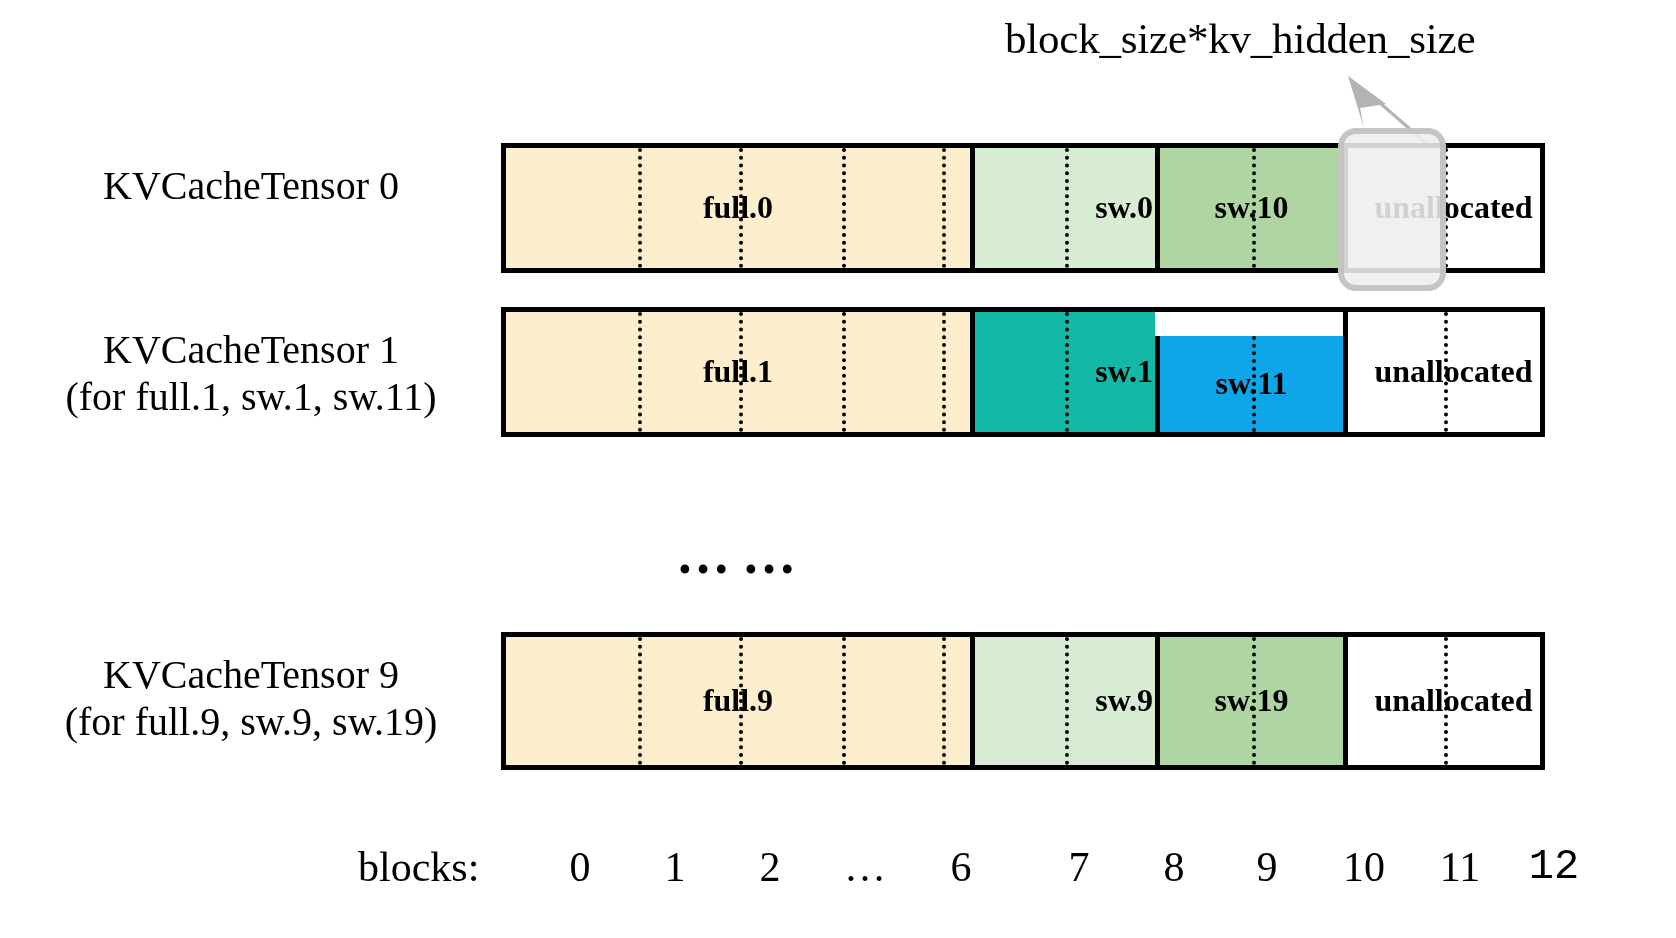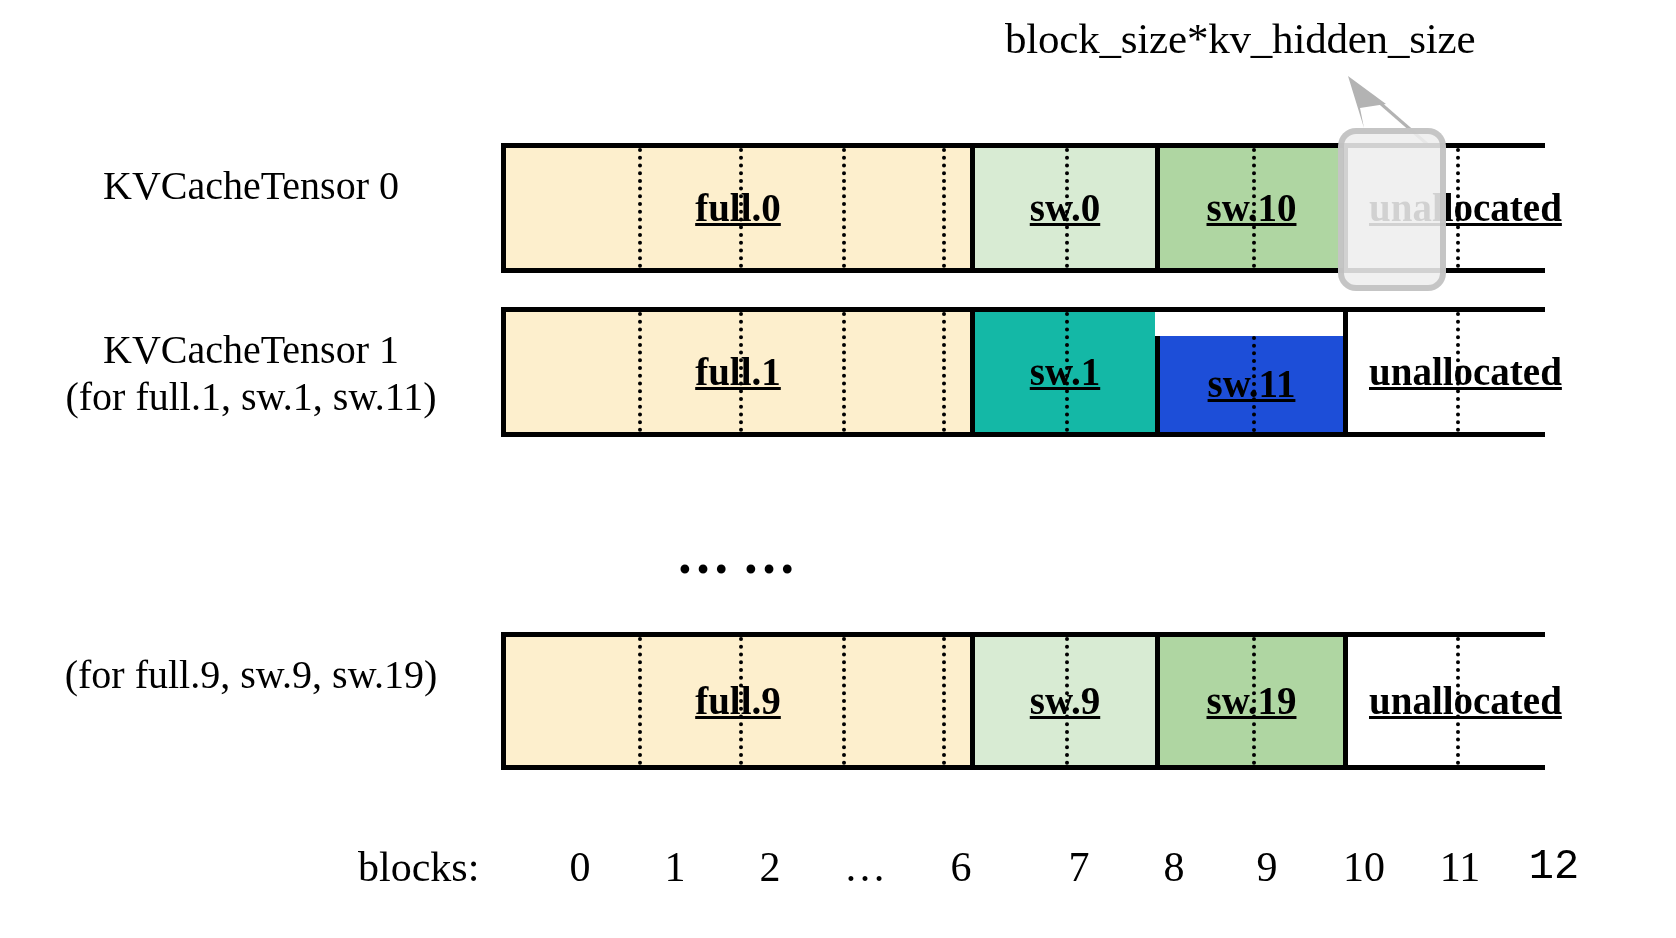--- a/index.html
+++ b/index.html
@@ -62,29 +62,28 @@
     display: flex;
     background: #ffffff;
   }
   .seg {
     position: relative;
     box-sizing: border-box;
     display: flex;
     align-items: center;
     justify-content: center;
     font-weight: bold;
-    font-size: 39px;
+    font-size: 32px;
     line-height: 1.05;
     text-align: center;
     overflow: visible;
-    text-decoration: underline;
   }
   .seg + .seg { border-left: 5px solid #000000; }
   .seg-full { flex: 0 0 464px; }
-  .seg-sw0  { flex: 0 0 185px; }
+  .seg-sw0  { flex: 0 0 185px; justify-content: flex-end; }
   .seg-sw1  { flex: 0 0 188px; }
   .seg-un   { flex: 1 1 auto; }
   .seg-label { position: relative; z-index: 3; padding: 0 2px; }
   .seg-un .seg-label { line-height: 1.12; margin-left: 19px; }
 
   
   .divs {
     position: absolute;
     inset: 0;
     z-index: 1;
@@ -209,37 +208,38 @@
           <i style="left:94.0%"></i>
       </div>
       <span class="seg-label">full.1</span>
     </div>
     <div class="seg seg-sw0" style="background:#14b8a6;">
       <div class="divs">
           <i style="left:50%"></i>
         </div>
       <span class="seg-label">sw.1</span>
     </div>
-    <div class="seg seg-sw1" style="background:#1d4ed8;margin-top:24px;">
+    <div class="seg seg-sw1" style="background:#0ea5e9;margin-top:24px;">
       <div class="divs">
           <i style="left:50%"></i>
         </div>
       <span class="seg-label">sw.11</span>
     </div>
     <div class="seg seg-un" style="background:#FFFFFF;">
       <div class="divs">
           <i style="left:50%"></i>
         </div>
       <span class="seg-label">unallocated</span>
     </div>
   </div>
 
   <div class="ellipsis">……</div>
 
   <div class="row-label" style="top:651px;">
+    <span>KVCacheTensor 9</span>
     <span class="l2">(for full.9, sw.9, sw.19)</span>
   </div>
   <div class="bar" style="top:632px;height:138px;">
     <div class="seg seg-full" style="background:#FDEFCD;">
       <div class="divs">
         <i style="left:28.5%"></i>
           <i style="left:50.3%"></i>
           <i style="left:72.4%"></i>
           <i style="left:94.0%"></i>
       </div>

